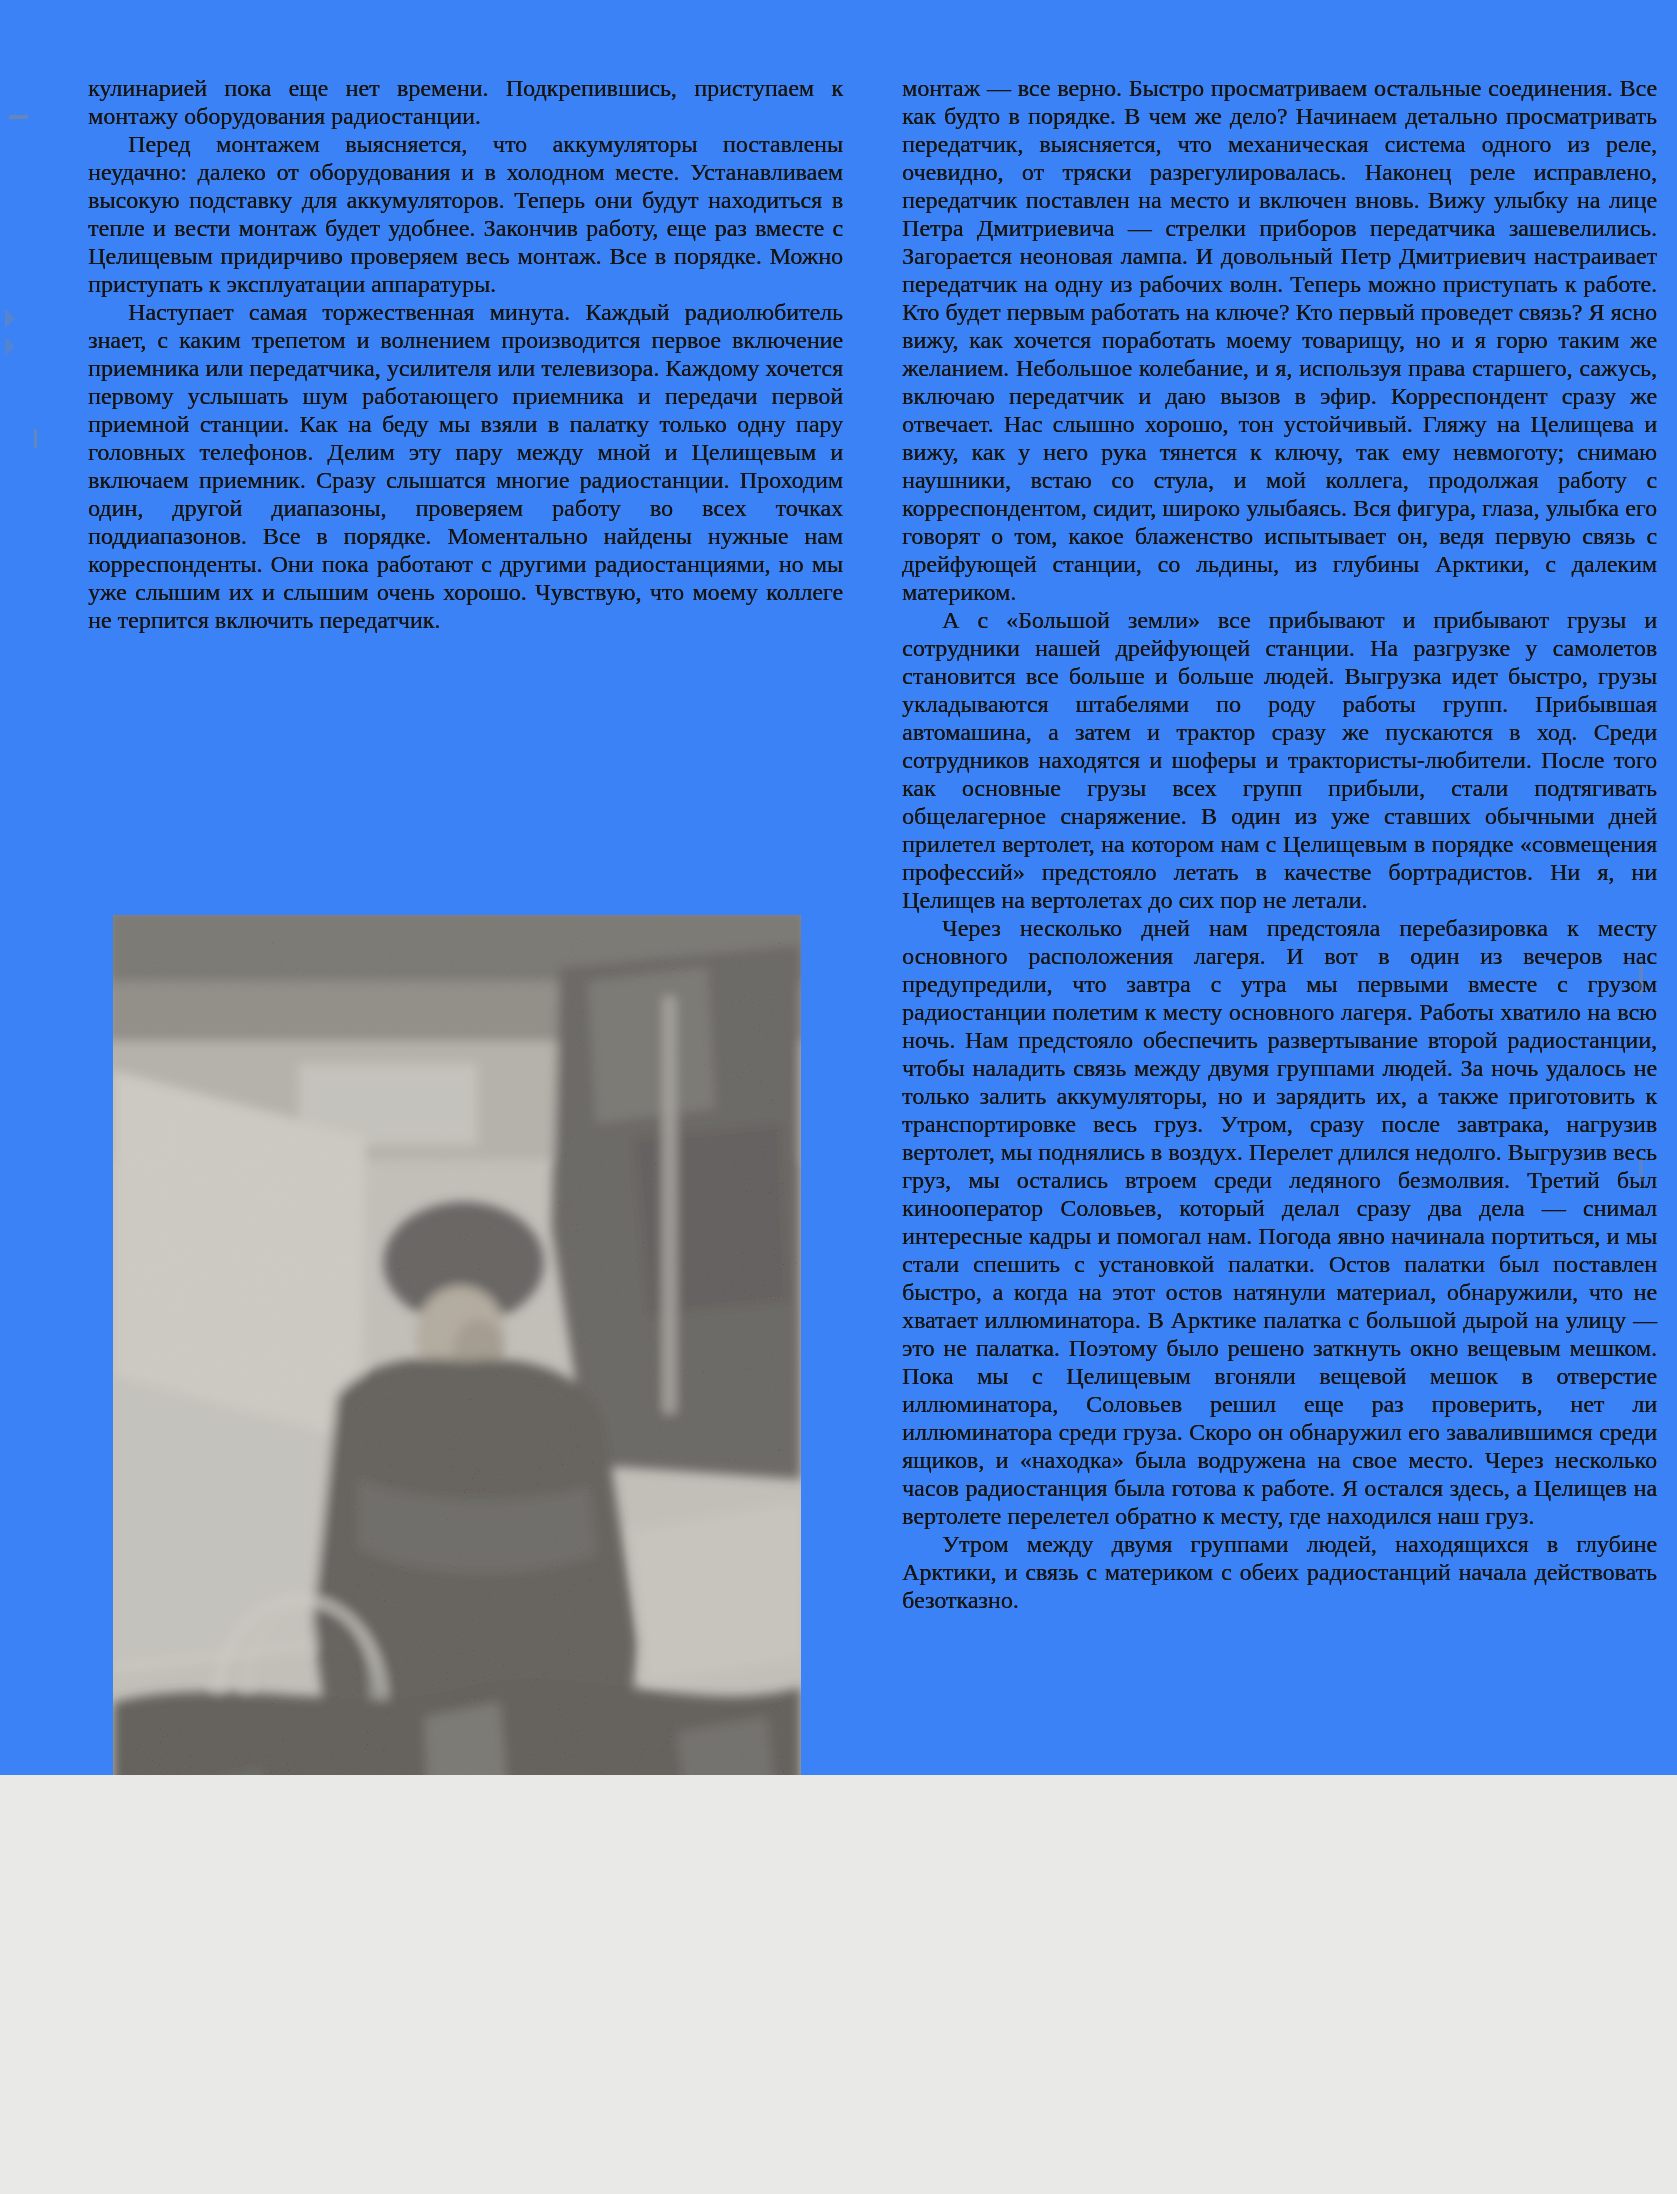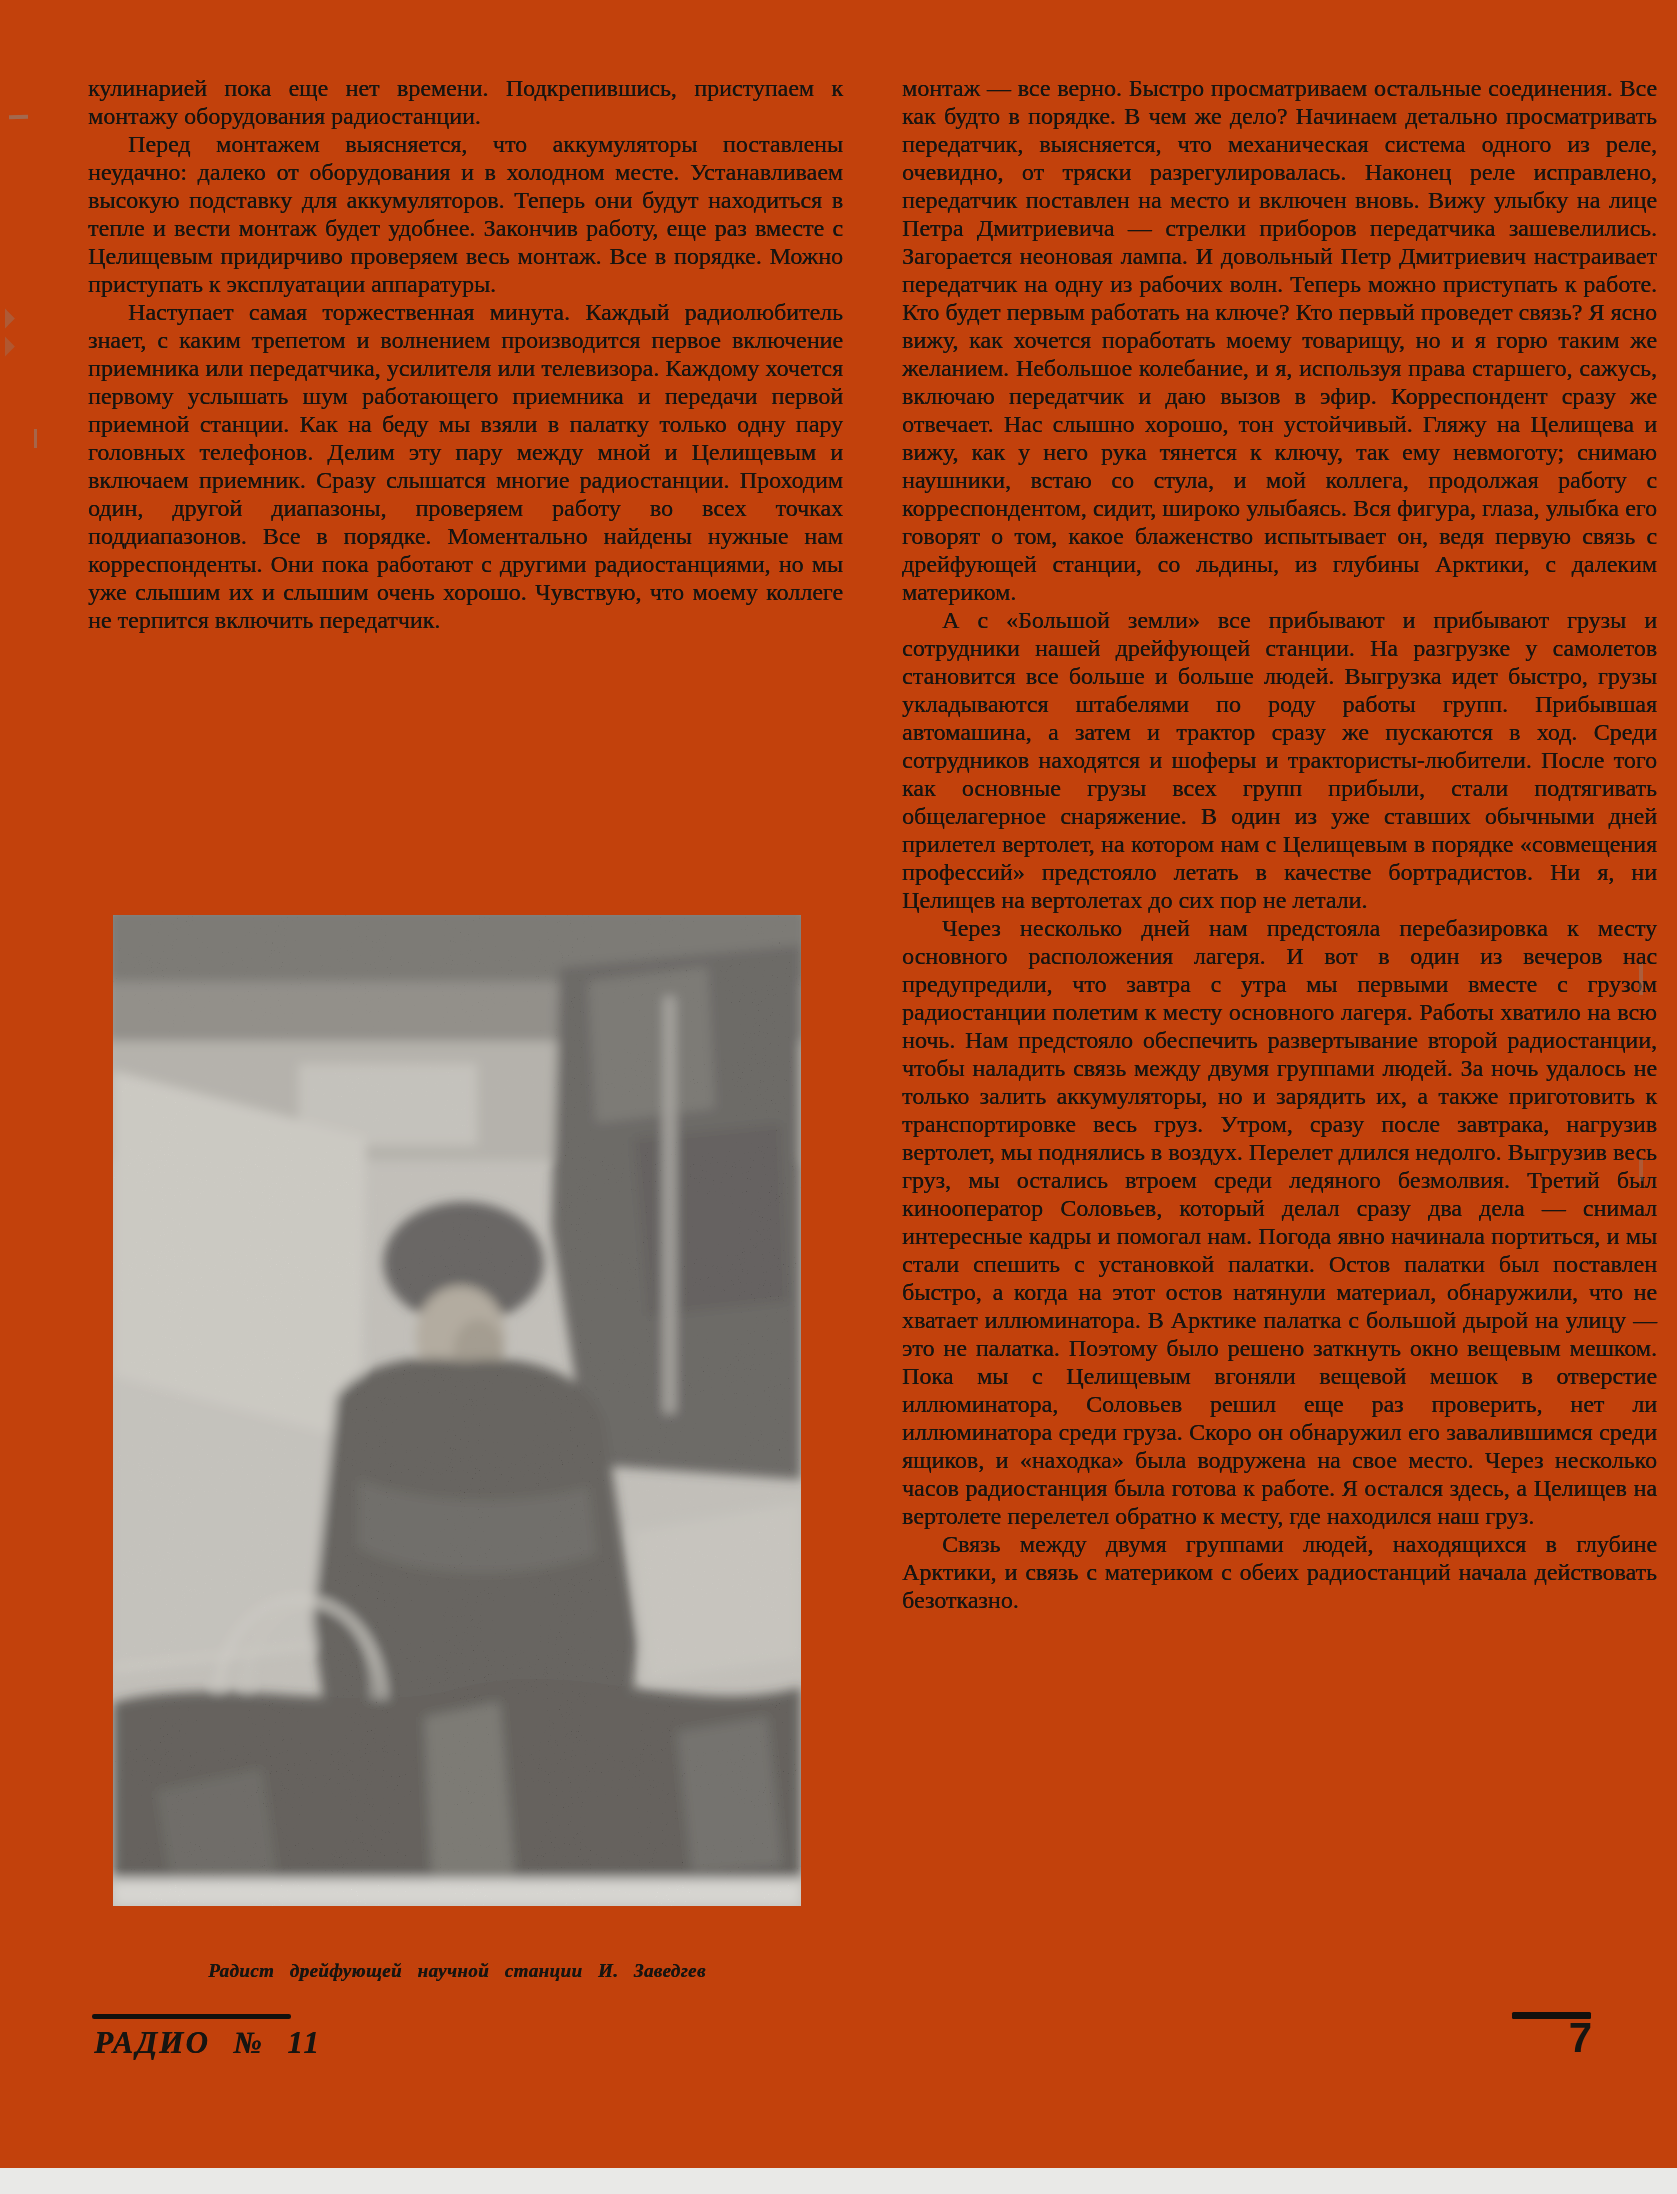--- a/index.html
+++ b/index.html
@@ -1,20 +1,20 @@
 <!DOCTYPE html>
 <html lang="ru" style="font-size:12px"><head>
 <meta charset="utf-8">
 <style>
   html,body{margin:0;padding:0;background:#e9e9e7;}
   .page{
     position:relative;
-    width:1677px;height:2168px;
+    width:1677px;height:1775px;
     margin:0 auto;
-    background:#c2410c;
+    background:#3b82f6;
     font-family:"Liberation Serif","DejaVu Serif",serif;
     color:#171511;
     overflow:hidden;
   }
   .col{
     position:absolute;
     top:74px;
     width:755px;
     font-size:24px;
     line-height:28px;
@@ -101,21 +101,21 @@
 
   <div class="col col-left" id="left-col">
       <p>кулинарией пока еще нет времени. Подкрепившись, приступаем к монтажу оборудования радиостанции.</p>
       <p>Перед монтажем выясняется, что аккумуляторы поставлены неудачно: далеко от оборудования и в холодном месте. Устанавливаем высокую подставку для аккумуляторов. Теперь они будут находиться в тепле и вести монтаж будет удобнее. Закончив работу, еще раз вместе с Целищевым придирчиво проверяем весь монтаж. Все в порядке. Можно приступать к эксплуатации аппаратуры.</p>
       <p>Наступает самая торжественная минута. Каждый радиолюбитель знает, с каким трепетом и волнением производится первое включение приемника или передатчика, усилителя или телевизора. Каждому хочется первому услышать шум работающего приемника и передачи первой приемной станции. Как на беду мы взяли в палатку только одну пару головных телефонов. Делим эту пару между мной и Целищевым и включаем приемник. Сразу слышатся многие радиостанции. Проходим один, другой диапазоны, проверяем работу во всех точках поддиапазонов. Все в порядке. Моментально найдены нужные нам корреспонденты. Они пока работают с другими радиостанциями, но мы уже слышим их и слышим очень хорошо. Чувствую, что моему коллеге не терпится включить передатчик.</p>
     </div>
   <div class="col col-right" id="right-col">
       <p>монтаж — все верно. Быстро просматриваем остальные соединения. Все как будто в порядке. В чем же дело? Начинаем детально просматривать передатчик, выясняется, что механическая система одного из реле, очевидно, от тряски разрегулировалась. Наконец реле исправлено, передатчик поставлен на место и включен вновь. Вижу улыбку на лице Петра Дмитриевича — стрелки приборов передатчика зашевелились. Загорается неоновая лампа. И довольный Петр Дмитриевич настраивает передатчик на одну из рабочих волн. Теперь можно приступать к работе. Кто будет первым работать на ключе? Кто первый проведет связь? Я ясно вижу, как хочется поработать моему товарищу, но и я горю таким же желанием. Небольшое колебание, и я, используя права старшего, сажусь, включаю передатчик и даю вызов в эфир. Корреспондент сразу же отвечает. Нас слышно хорошо, тон устойчивый. Гляжу на Целищева и вижу, как у него рука тянется к ключу, так ему невмоготу; снимаю наушники, встаю со стула, и мой коллега, продолжая работу с корреспондентом, сидит, широко улыбаясь. Вся фигура, глаза, улыбка его говорят о том, какое блаженство испытывает он, ведя первую связь с дрейфующей станции, со льдины, из глубины Арктики, с далеким материком.</p>
       <p>А с «Большой земли» все прибывают и прибывают грузы и сотрудники нашей дрейфующей станции. На разгрузке у самолетов становится все больше и больше людей. Выгрузка идет быстро, грузы укладываются штабелями по роду работы групп. Прибывшая автомашина, а затем и трактор сразу же пускаются в ход. Среди сотрудников находятся и шоферы и трактористы-любители. После того как основные грузы всех групп прибыли, стали подтягивать общелагерное снаряжение. В один из уже ставших обычными дней прилетел вертолет, на котором нам с Целищевым в порядке «совмещения профессий» предстояло летать в качестве бортрадистов. Ни я, ни Целищев на вертолетах до сих пор не летали.</p>
       <p>Через несколько дней нам предстояла перебазировка к месту основного расположения лагеря. И вот в один из вечеров нас предупредили, что завтра с утра мы первыми вместе с грузом радиостанции полетим к месту основного лагеря. Работы хватило на всю ночь. Нам предстояло обеспечить развертывание второй радиостанции, чтобы наладить связь между двумя группами людей. За ночь удалось не только залить аккумуляторы, но и зарядить их, а также приготовить к транспортировке весь груз. Утром, сразу после завтрака, нагрузив вертолет, мы поднялись в воздух. Перелет длился недолго. Выгрузив весь груз, мы остались втроем среди ледяного безмолвия. Третий был кинооператор Соловьев, который делал сразу два дела — снимал интересные кадры и помогал нам. Погода явно начинала портиться, и мы стали спешить с установкой палатки. Остов палатки был поставлен быстро, а когда на этот остов натянули материал, обнаружили, что не хватает иллюминатора. В Арктике палатка с большой дырой на улицу — это не палатка. Поэтому было решено заткнуть окно вещевым мешком. Пока мы с Целищевым вгоняли вещевой мешок в отверстие иллюминатора, Соловьев решил еще раз проверить, нет ли иллюминатора среди груза. Скоро он обнаружил его завалившимся среди ящиков, и «находка» была водружена на свое место. Через несколько часов радиостанция была готова к работе. Я остался здесь, а Целищев на вертолете перелетел обратно к месту, где находился наш груз.</p>
-      <p>Связь между двумя группами людей, находящихся в глубине Арктики, и связь с материком с обеих радиостанций начала действовать безотказно.</p>
+      <p>Утром между двумя группами людей, находящихся в глубине Арктики, и связь с материком с обеих радиостанций начала действовать безотказно.</p>
     </div>
 
   <div class="photo">
     <svg viewBox="0 0 926 1334" preserveAspectRatio="none">
       <defs>
         <filter id="grain" x="0" y="0" width="100%" height="100%">
           <feTurbulence type="fractalNoise" baseFrequency="0.75" numOctaves="2" stitchTiles="stitch" result="n"></feTurbulence>
           <feColorMatrix in="n" type="matrix" values="0 0 0 0 0.45  0 0 0 0 0.44  0 0 0 0 0.42  0.9 0.9 0.9 0 0"></feColorMatrix>
         </filter>
         <filter id="soft">

